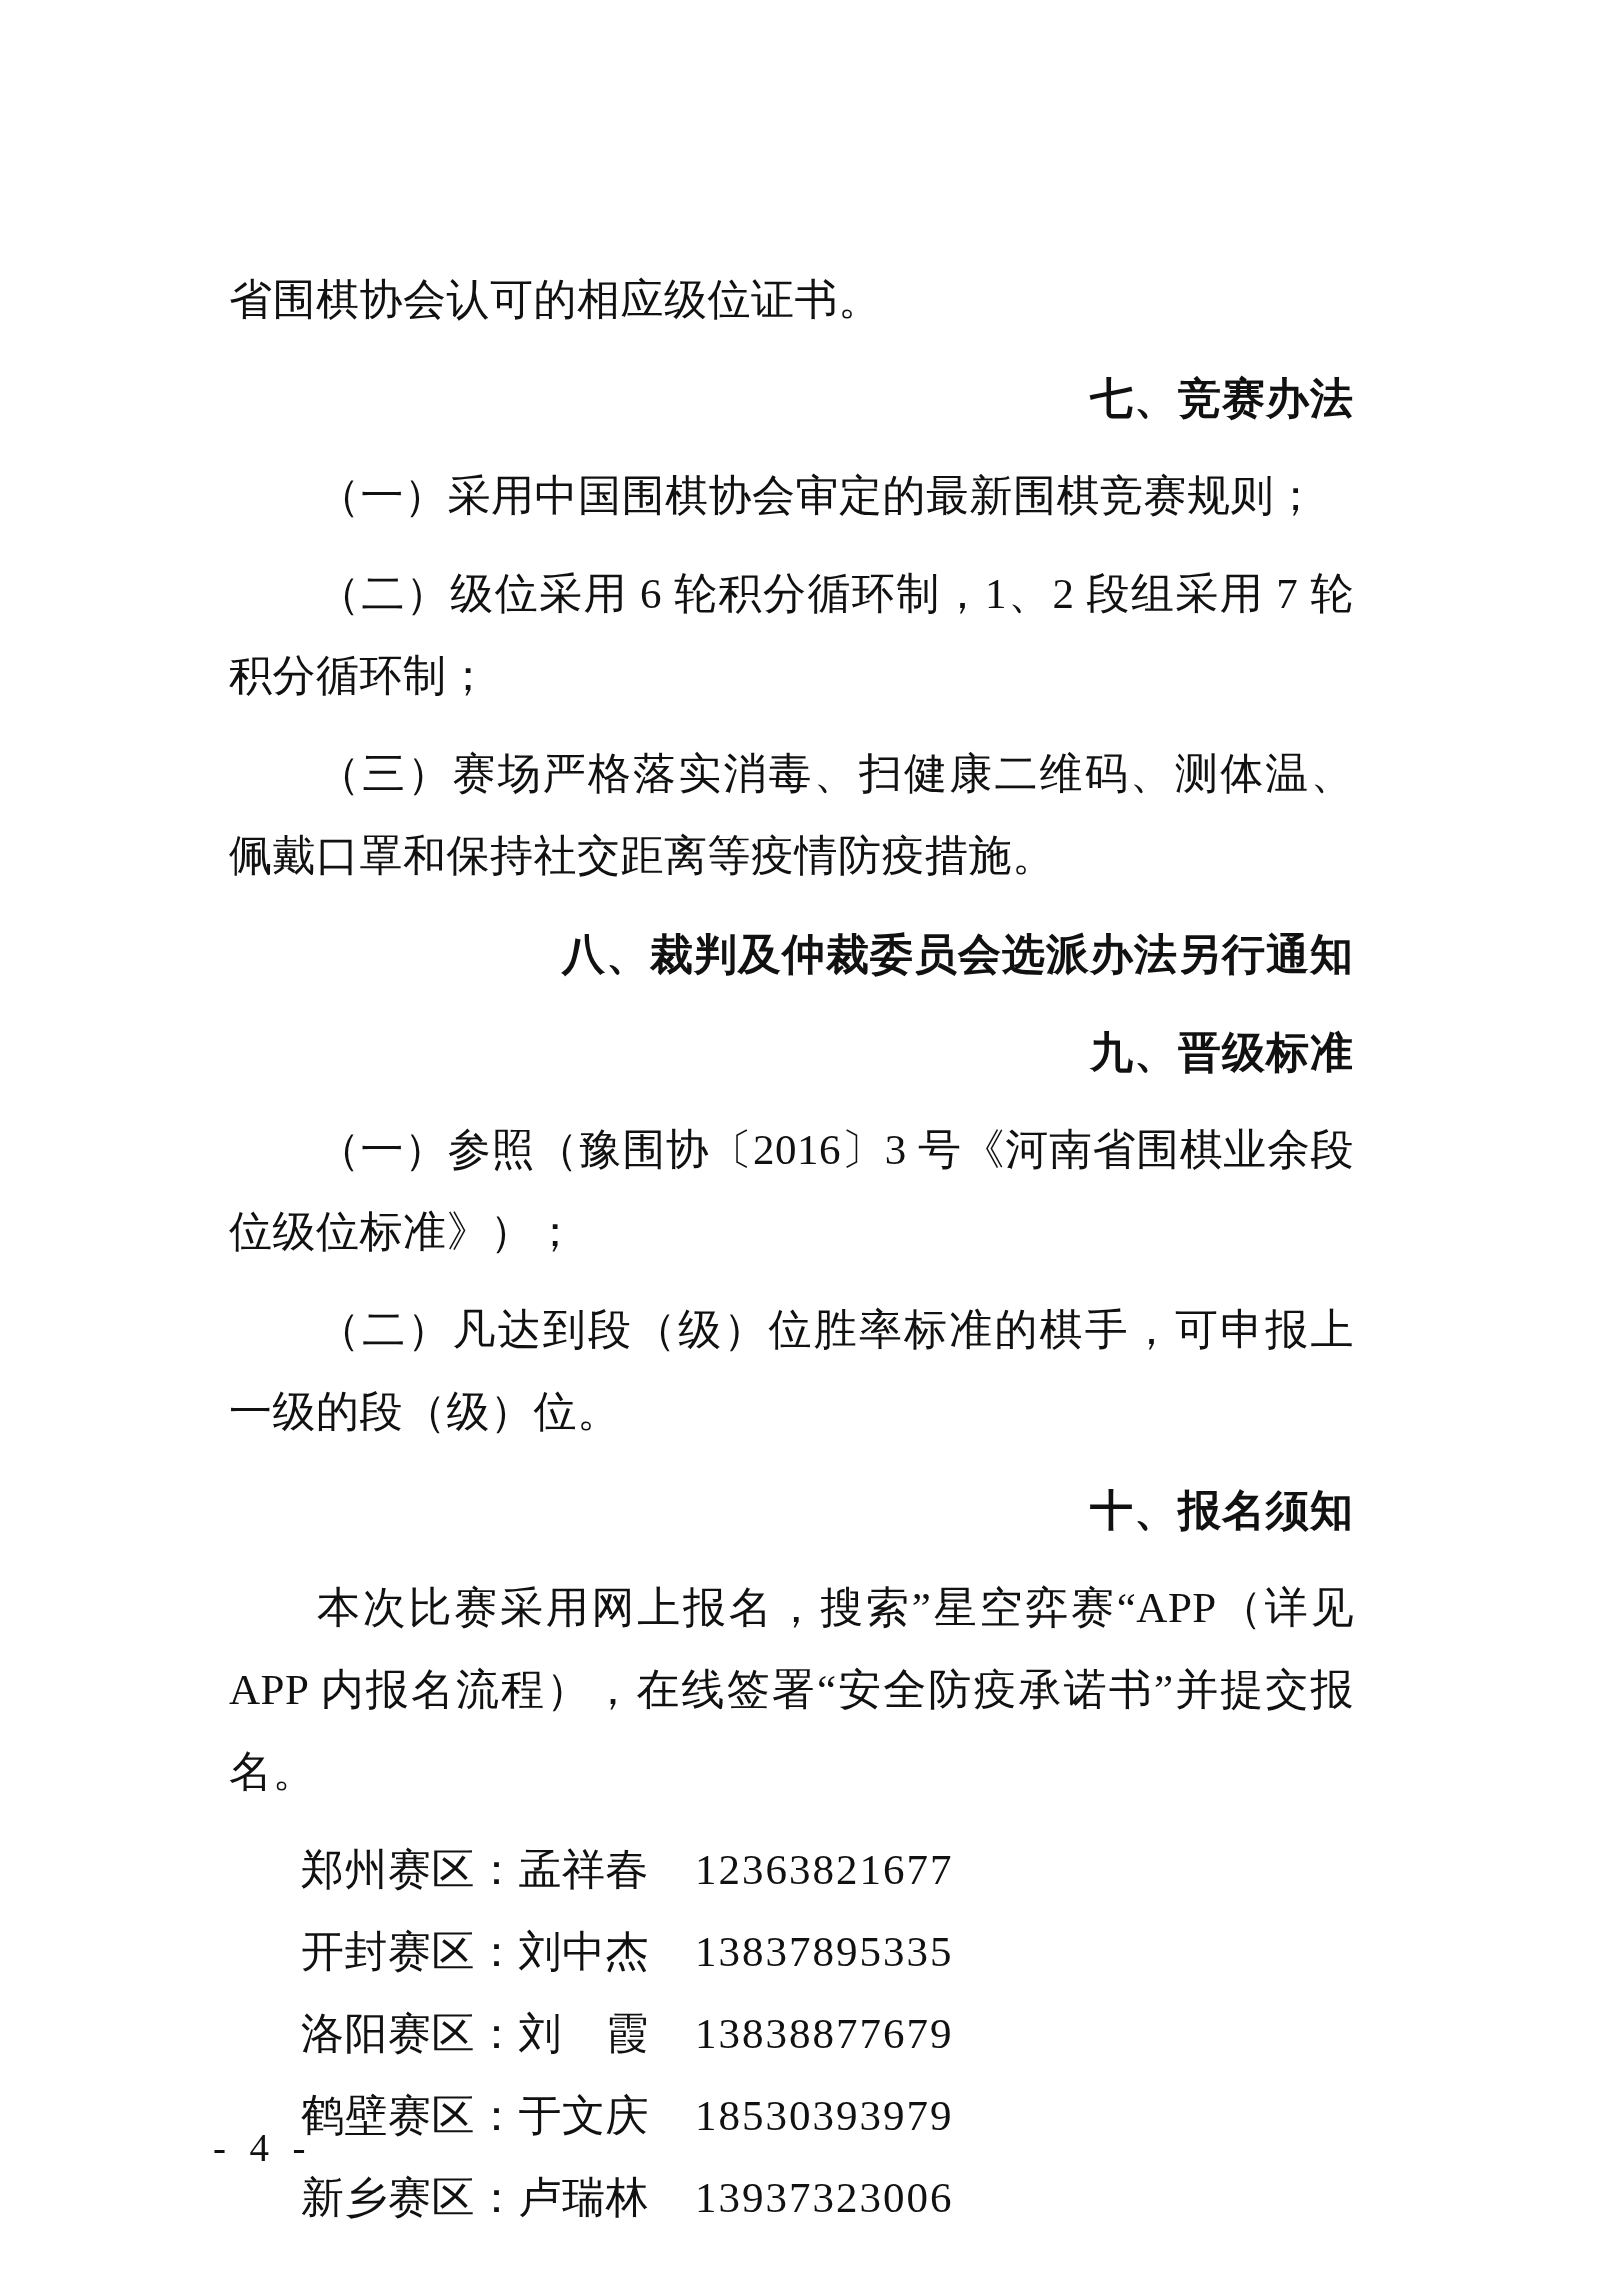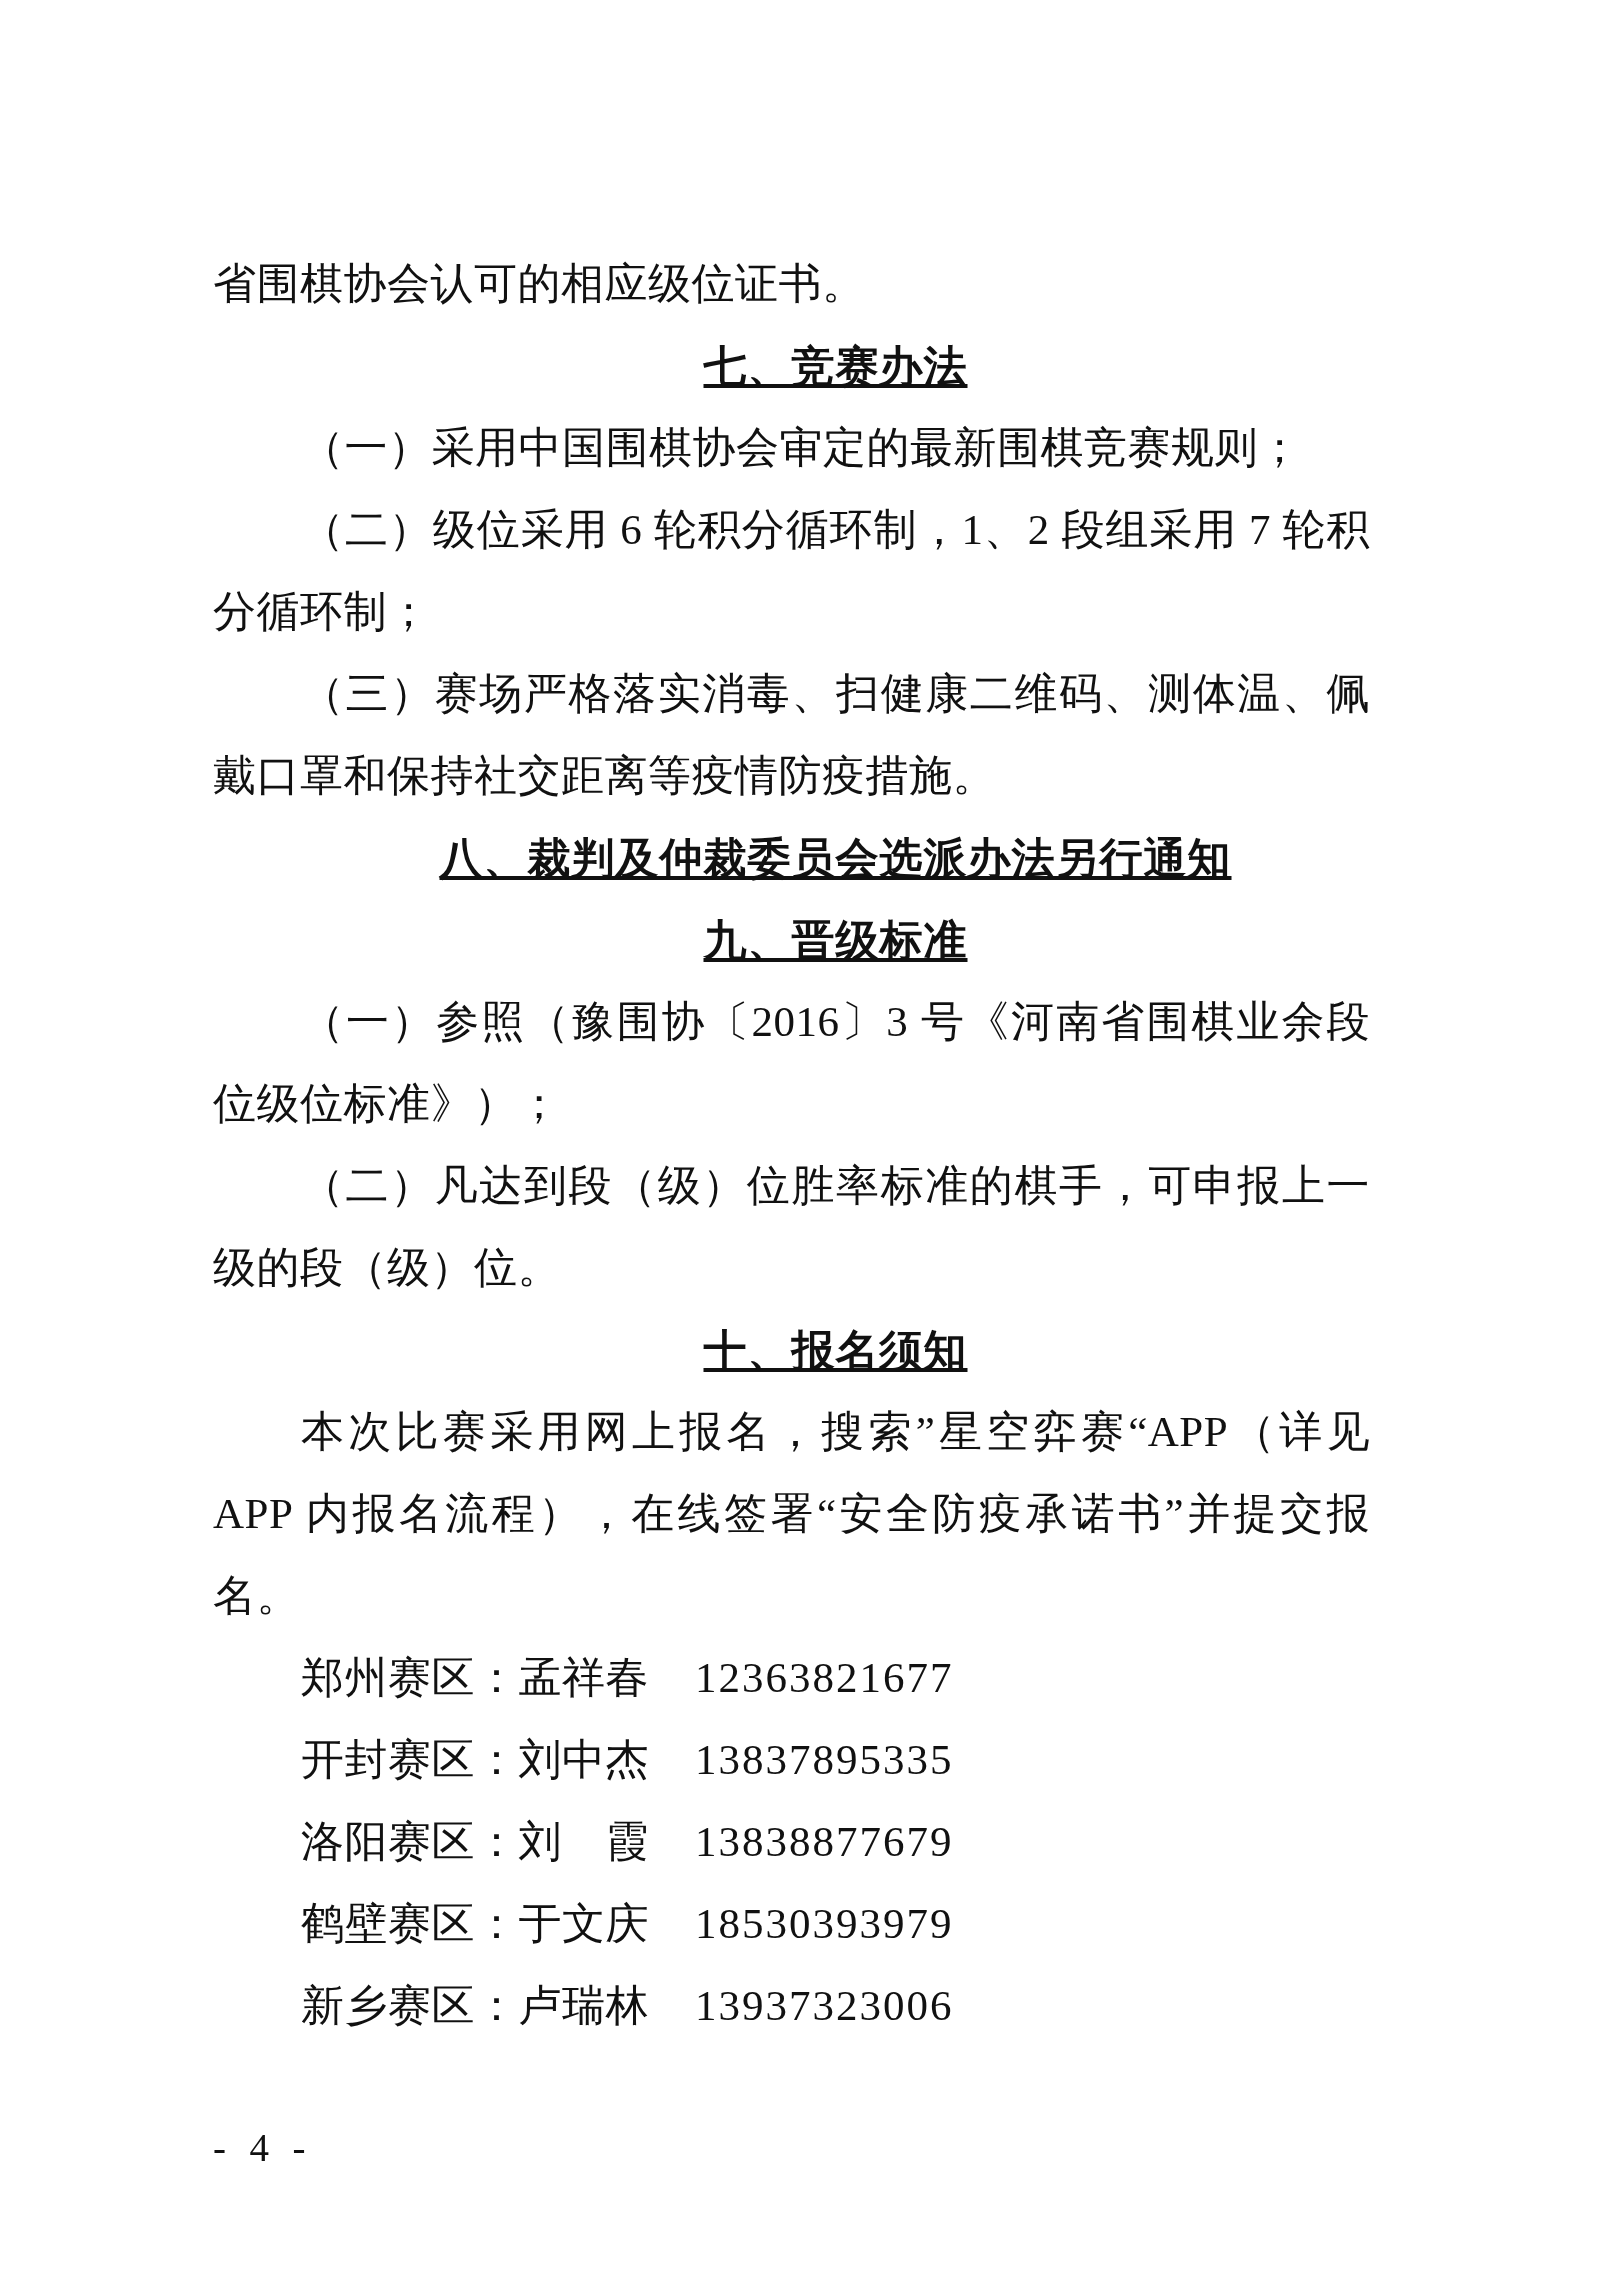--- a/index.html
+++ b/index.html
@@ -15,37 +15,36 @@
     overflow: hidden;
     color: #111111;
   }
   .content {
     position: absolute;
     left: 213px;
     top: 243px;
     width: 1157px;
   }
   .line {
-    margin: 0;
+    margin: 16px;
     font-family: "Liberation Serif", "DejaVu Serif", serif;
     font-size: 43px;
     line-height: 82px;
     text-align: justify;
     letter-spacing: 0.5px;
     color: #111111;
   }
   .indent2 {
     text-indent: 88px;
   }
   .heading {
     font-family: "Liberation Sans", "DejaVu Sans", sans-serif;
     font-weight: 700;
-    text-align: center;
+    text-align: right;
     letter-spacing: 1px;
-    text-decoration: underline;
   }
   .contact {
     display: flex;
     padding-left: 88px;
     font-family: "Liberation Serif", "DejaVu Serif", serif;
     font-size: 43px;
     line-height: 82px;
     color: #111111;
     align-items: center;
   }

